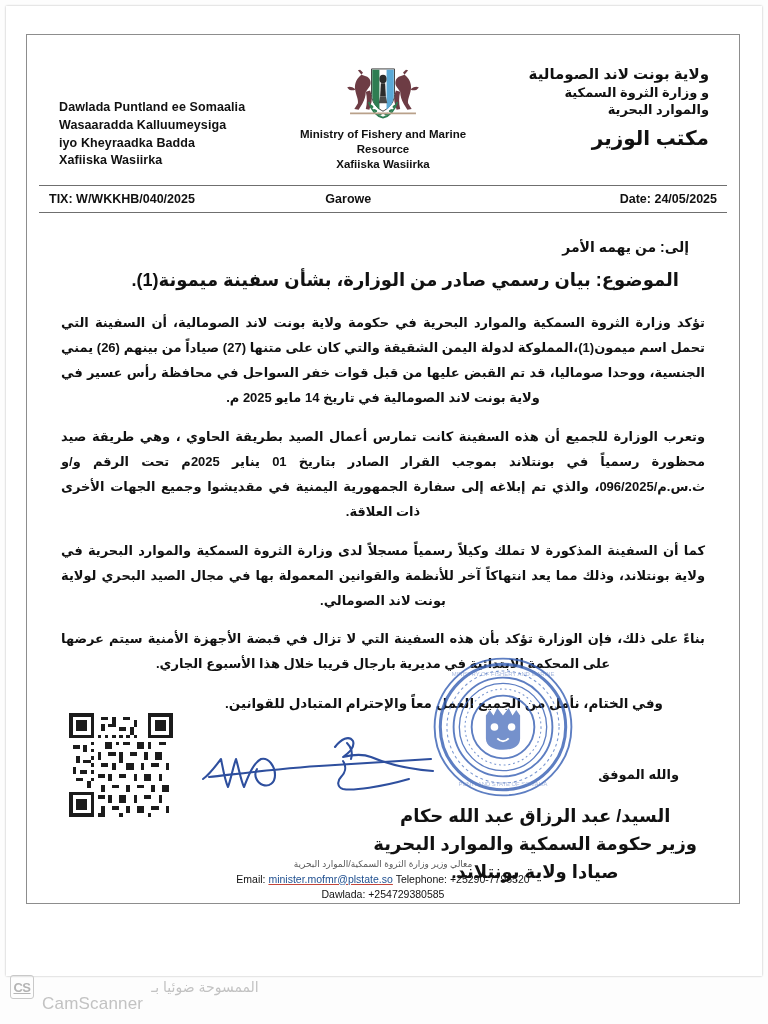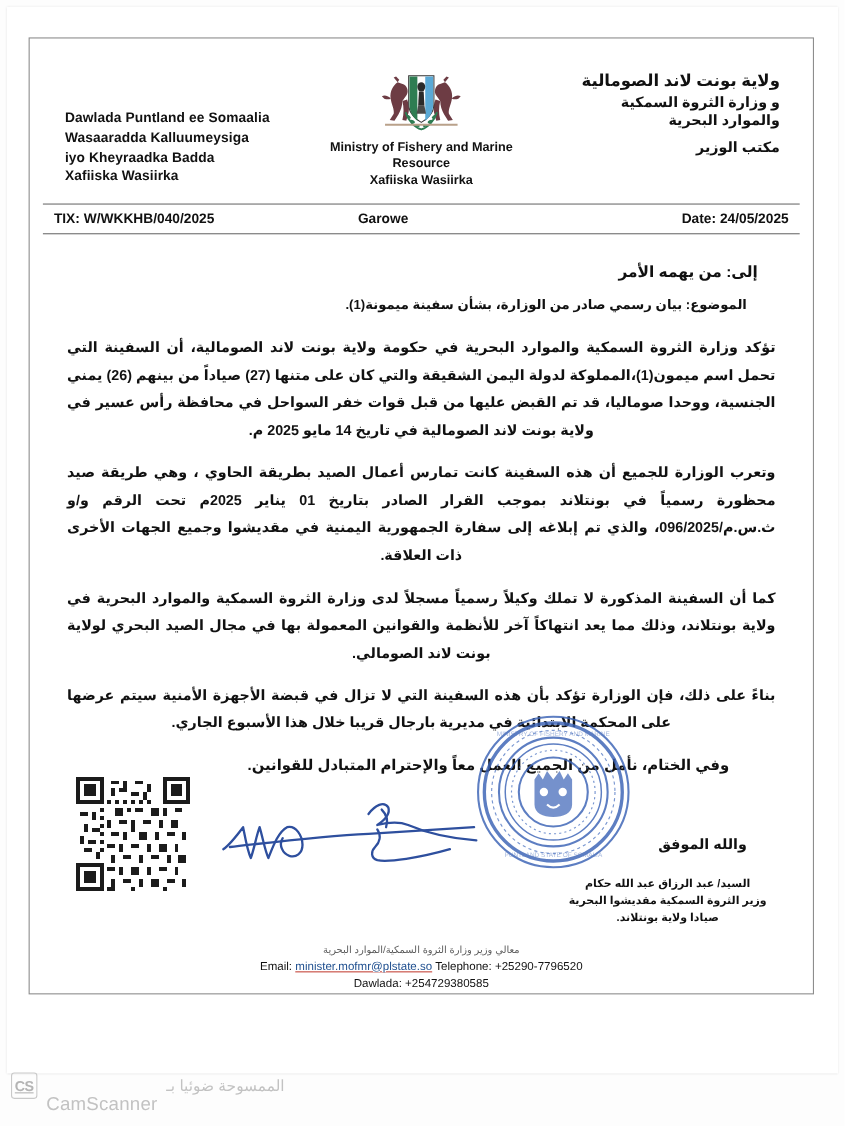--- a/index.html
+++ b/index.html
@@ -95,21 +95,21 @@
     font-size: 15px;
     font-weight: bold;
     line-height: 1.25;
   }
   .lh-right .ar2 {
     font-size: 13px;
     font-weight: bold;
     line-height: 1.35;
   }
   .lh-right .ar3 {
-    font-size: 13px;
+    font-size: 20px;
     font-weight: bold;
     margin-top: 7px;
     letter-spacing: 1px;
   }
 
   
   .rule {
     height: 0;
     border-top: 1.6px solid #6f6f6f;
     margin: 0 12px;
@@ -132,21 +132,21 @@
     padding: 18px 26px 0 26px;
     color: #111;
     position: relative;
   }
   .to-line {
     font-size: 14px;
     font-weight: bold;
     margin: 8px 24px 14px 0;
   }
   .subject-line {
-    font-size: 12px;
+    font-size: 18px;
     font-weight: bold;
     margin: 0 0 20px 0;
     padding-right: 34px;
   }
   .para {
     font-size: 13px;
     font-weight: bold;
     line-height: 1.92;
     text-align: justify;
     text-align-last: center;
@@ -172,21 +172,21 @@
     top: 56px;
     font-size: 13px;
     font-weight: bold;
     color: #111;
   }
   .sig-block {
     position: absolute;
     right: 42px;
     top: 92px;
     text-align: center;
-    font-size: 10px;
+    font-size: 18px;
     font-weight: bold;
     line-height: 1.55;
     color: #111;
   }
 
   .qr {
     position: absolute;
     left: 42px;
     top: 2px;
     width: 104px;
@@ -497,21 +497,21 @@
             <g fill="#3a62b5" opacity=".55">
               <text x="80" y="26" font-size="6.2" text-anchor="middle" font-family="'Liberation Sans',sans-serif">MINISTRY OF FISHERY AND MARINE</text>
               <text x="80" y="142" font-size="6.2" text-anchor="middle" font-family="'Liberation Sans',sans-serif">PUNTLAND STATE OF SOMALIA</text>
             </g>
           </svg>
 
           <div class="bless">والله الموفق</div>
 
           <div class="sig-block">
             <div>السيد/ عبد الرزاق عبد الله حكام</div>
-            <div>وزير الثروة السمكية مقديشوا البحرية</div>
+            <div>وزير حكومة السمكية والموارد البحرية</div>
             <div>صيادا ولاية بونتلاند.</div>
           </div>
         </div>
 
         <div class="doc-footer">
           <div class="foot-ar">معالي وزير وزارة  الثروة السمكية/الموارد البحرية</div>
           <div class="foot-line">
             <span class="lbl">Email:</span>
             <span class="foot-email">minister.mofmr@plstate.so</span>
             <span class="lbl">Telephone:</span>

